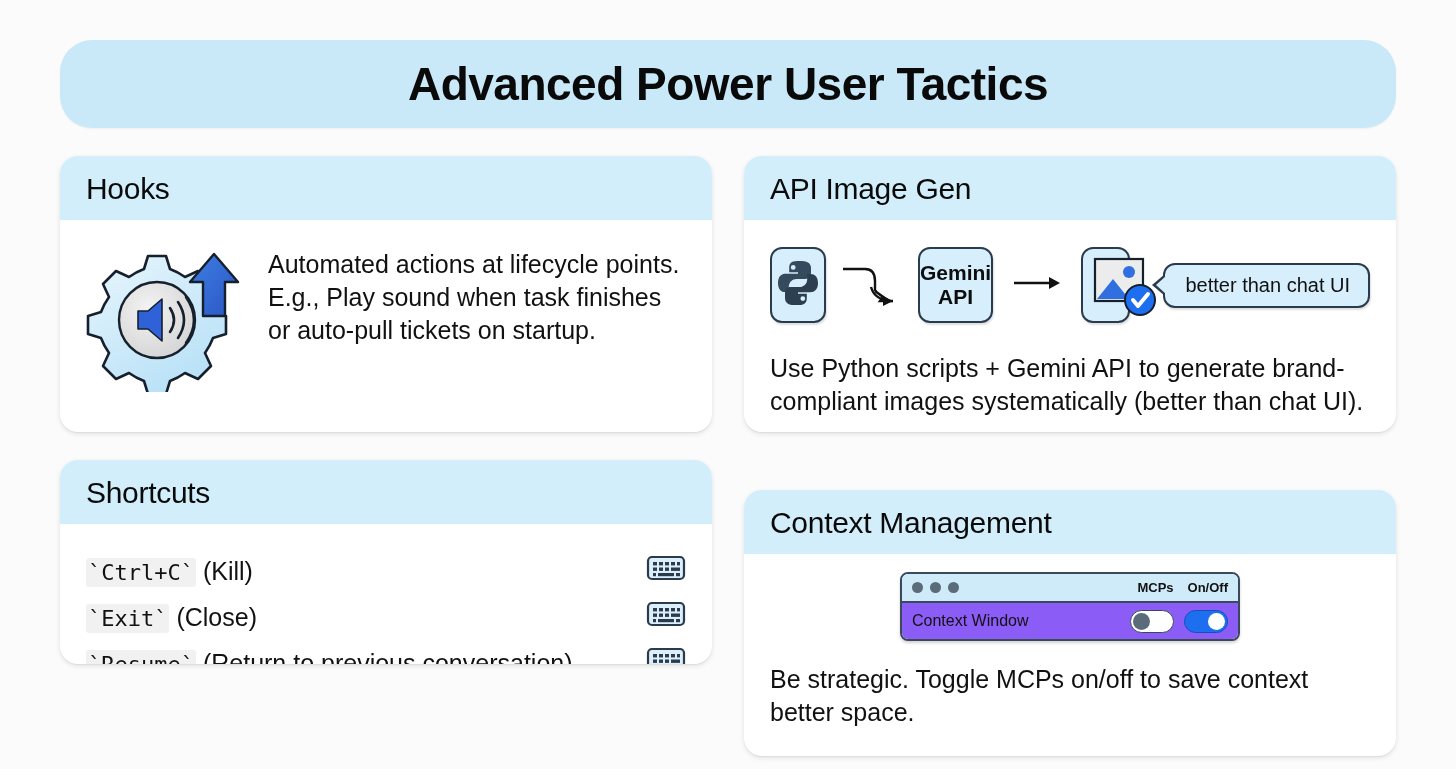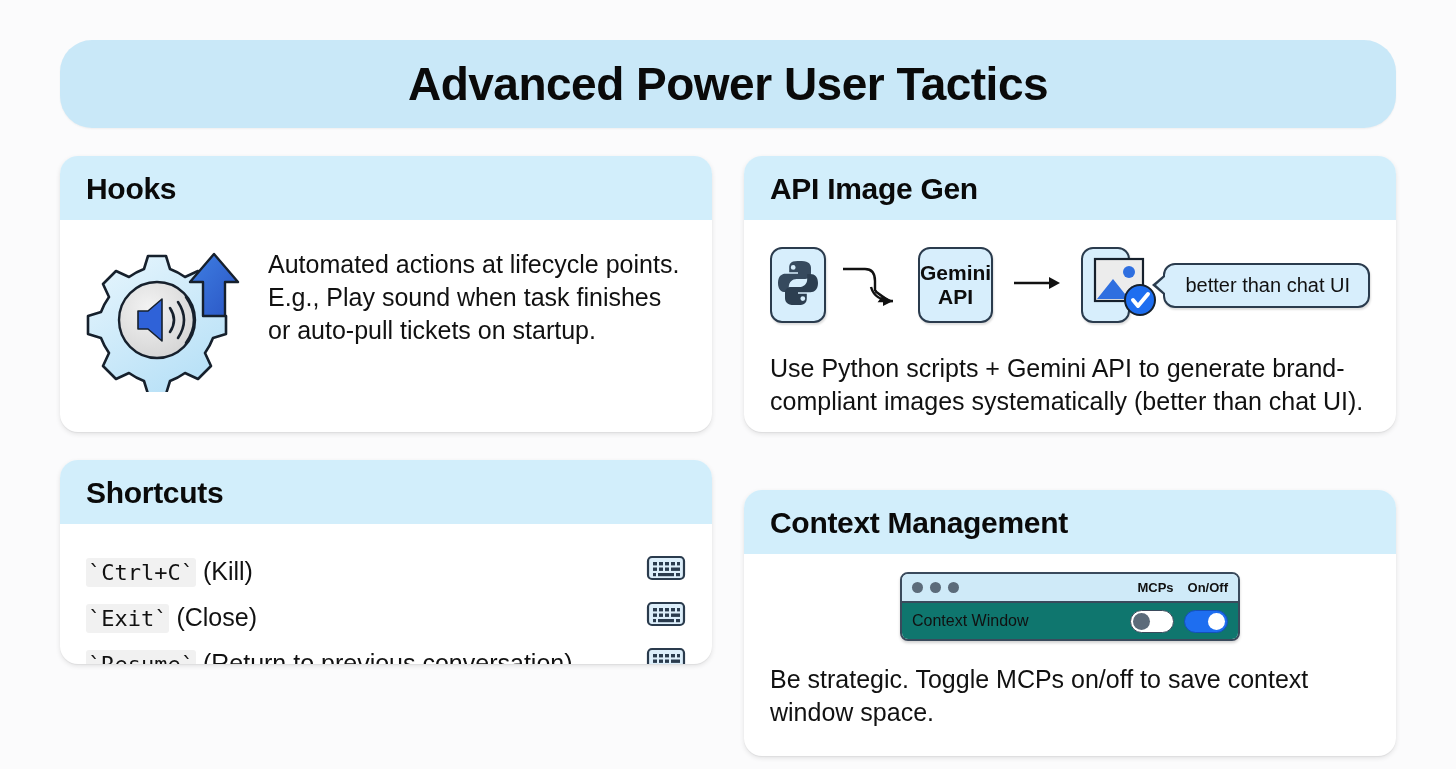--- a/index.html
+++ b/index.html
@@ -59,21 +59,21 @@
   .card-api     { height: 276px; }
   .card-short   { height: 204px; }
   .card-context { height: 266px; margin-top: 30px; }
 
   .card-header {
     background: #d2eefb;
     padding: 16px 26px 14px 26px;
   }
   .card-title {
     font-size: 30px;
-    font-weight: bold;
+    font-weight: normal;
     color: #0a0a0a;
     letter-spacing: -0.3px;
   }
   .card-body {
     flex: 1;
     padding: 18px 26px 18px 26px;
   }
 
   
   .hooks-body {
@@ -204,21 +204,21 @@
     gap: 14px;
     font-size: 13px;
     font-weight: bold;
     color: #111;
   }
   .mock-row {
     height: 36px;
     display: flex;
     align-items: center;
     padding: 0 10px;
-    background: #0f766e;
+    background: #8b5cf6;
   }
   .mock-row-label { font-size: 16px; color: #111; }
   .toggles { margin-left: auto; display: flex; gap: 10px; align-items: center; }
   .toggle {
     width: 44px; height: 23px;
     border-radius: 12px;
     position: relative;
     border: 1.5px solid #3a4a5c;
   }
   .toggle-off { background: #ffffff; }
@@ -449,18 +449,18 @@
               <div class="toggle toggle-off">
                 <div class="knob"></div>
               </div>
               <div class="toggle toggle-on">
                 <div class="knob"></div>
               </div>
             </div>
           </div>
         </div>
 
-        <div class="ctx-text">Be strategic. Toggle MCPs on/off to save context window space.</div>
+        <div class="ctx-text">Be strategic. Toggle MCPs on/off to save context better space.</div>
       </div>
     </div>
 
   </div>
 </div>
 
 </body></html>

